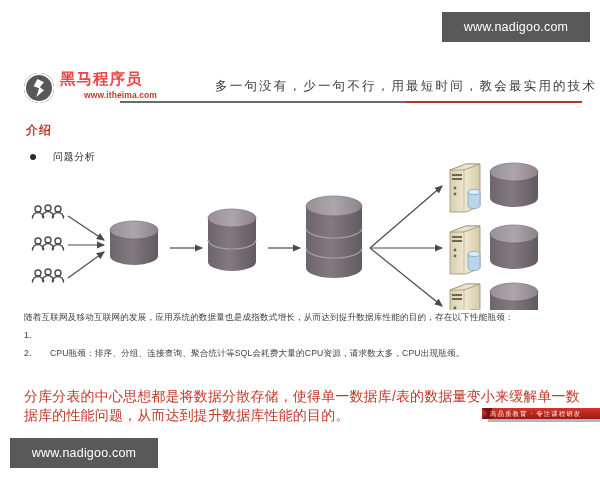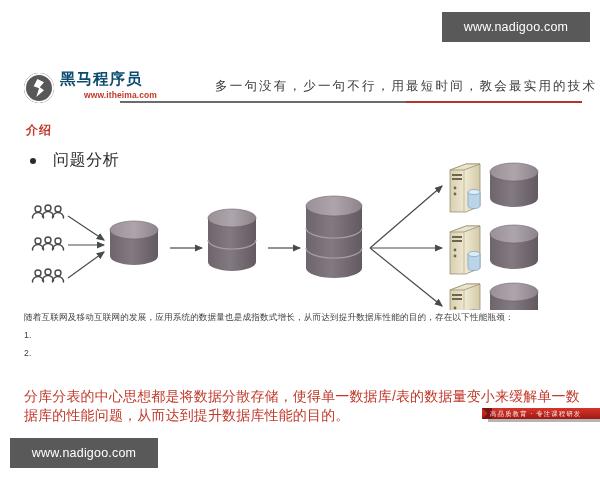--- a/index.html
+++ b/index.html
@@ -23,39 +23,39 @@
   .header{position:absolute;left:0;right:0;top:68px;height:44px;}
   .logo-wrap{position:absolute;left:24px;top:4px;display:flex;align-items:flex-start;}
   .logo-mark{width:30px;height:30px;border-radius:50%;
     background:#585858;position:relative;flex:none;margin-top:1px;
     box-shadow:inset 0 0 0 2px #fff, inset 0 0 0 4px #585858;}
   .logo-mark:after{
     content:"";position:absolute;left:9px;top:6px;width:11px;height:18px;
     background:#fff;clip-path:polygon(40% 0,100% 18%,62% 46%,100% 62%,30% 100%,55% 52%,6% 40%);
   }
   .logo-text{margin-left:6px;line-height:1;}
-  .logo-cn{font-size:15.5px;font-weight:bold;color:#0c4a6e;letter-spacing:1px;
+  .logo-cn{font-size:15.5px;font-weight:bold;color:#ef4444;letter-spacing:1px;
     font-family:"DejaVu Sans","Liberation Sans",sans-serif;}
   .logo-url{font-size:8.5px;font-weight:bold;color:#c0392b;margin-top:3px;letter-spacing:.1px;padding-left:24px;}
 
   .slogan{
     position:absolute;left:215px;right:18px;top:10px;
     font-family:"DejaVu Serif","Liberation Serif",serif;
     font-size:12.5px;color:#3a3a3a;letter-spacing:2.2px;
     text-align:center;white-space:nowrap;
   }
   .rule{position:absolute;left:120px;right:18px;top:33px;height:2px;
     background:linear-gradient(to right,#6b6b6b 0%,#6b6b6b 62%,#b5332a 62%,#b5332a 100%);}
 
   
   .section-title{position:absolute;left:26px;top:122px;
     font-size:12px;font-weight:bold;color:#c0392b;letter-spacing:1px;}
   .bullet-row{position:absolute;left:30px;top:150px;display:flex;align-items:center;gap:9px;}
   .bullet-dot{width:6px;height:6px;border-radius:50%;background:#2b2b2b;flex:none;}
-  .bullet-label{font-size:16px;color:#2b2b2b;letter-spacing:.6px;padding-left:8px;}
+  .bullet-label{font-size:10px;color:#2b2b2b;letter-spacing:.6px;padding-left:8px;}
 
   
   .diagram{position:absolute;left:0;top:160px;width:600px;height:150px;}
   .diagram svg{display:block;}
 
   
   .copy{position:absolute;left:24px;right:18px;top:312px;}
   .copy p{margin:0 0 6px 0;font-size:8.6px;color:#3f3f3f;line-height:1.35;letter-spacing:.15px;}
   .list{margin:0;padding:0;list-style:none;}
   .list li{display:flex;font-size:8.6px;color:#3f3f3f;line-height:1.35;
@@ -250,20 +250,21 @@
   </div>
 
   <div class="copy">
     <p>随着互联网及移动互联网的发展，应用系统的数据量也是成指数式增长，从而达到提升数据库性能的目的，存在以下性能瓶颈：</p>
     <ul class="list">
       <li>
         <span class="num">1.</span>
       </li>
       <li>
         <span class="num">2.</span>
+        <span>CPU瓶颈：排序、分组、连接查询、聚合统计等SQL会耗费大量的CPU资源，请求数太多，CPU出现瓶颈。</span>
       </li>
     </ul>
   </div>
 
   <div class="conclusion">分库分表的中心思想都是将数据分散存储，使得单一数据库/表的数据量变小来缓解单一数据库的性能问题，从而达到提升数据库性能的目的。</div>
 
   <div class="ribbon">
     <div class="band"></div>
     <div class="tip"></div>
     <div class="band-text">高品质教育 · 专注课程研发</div>

